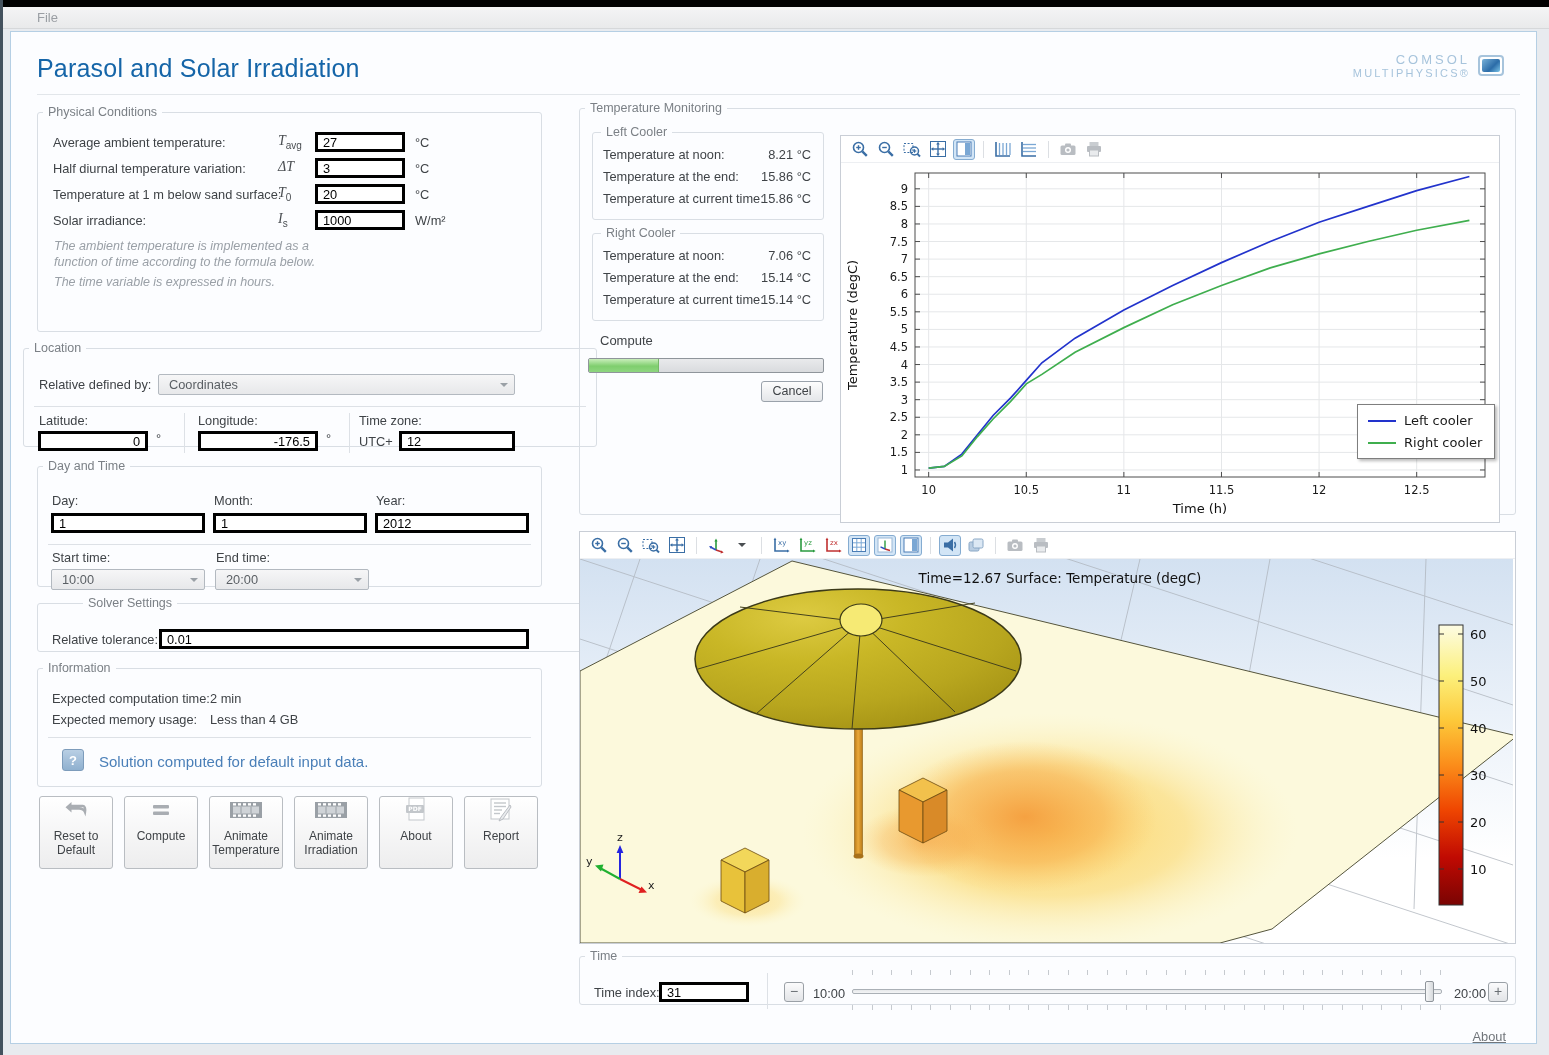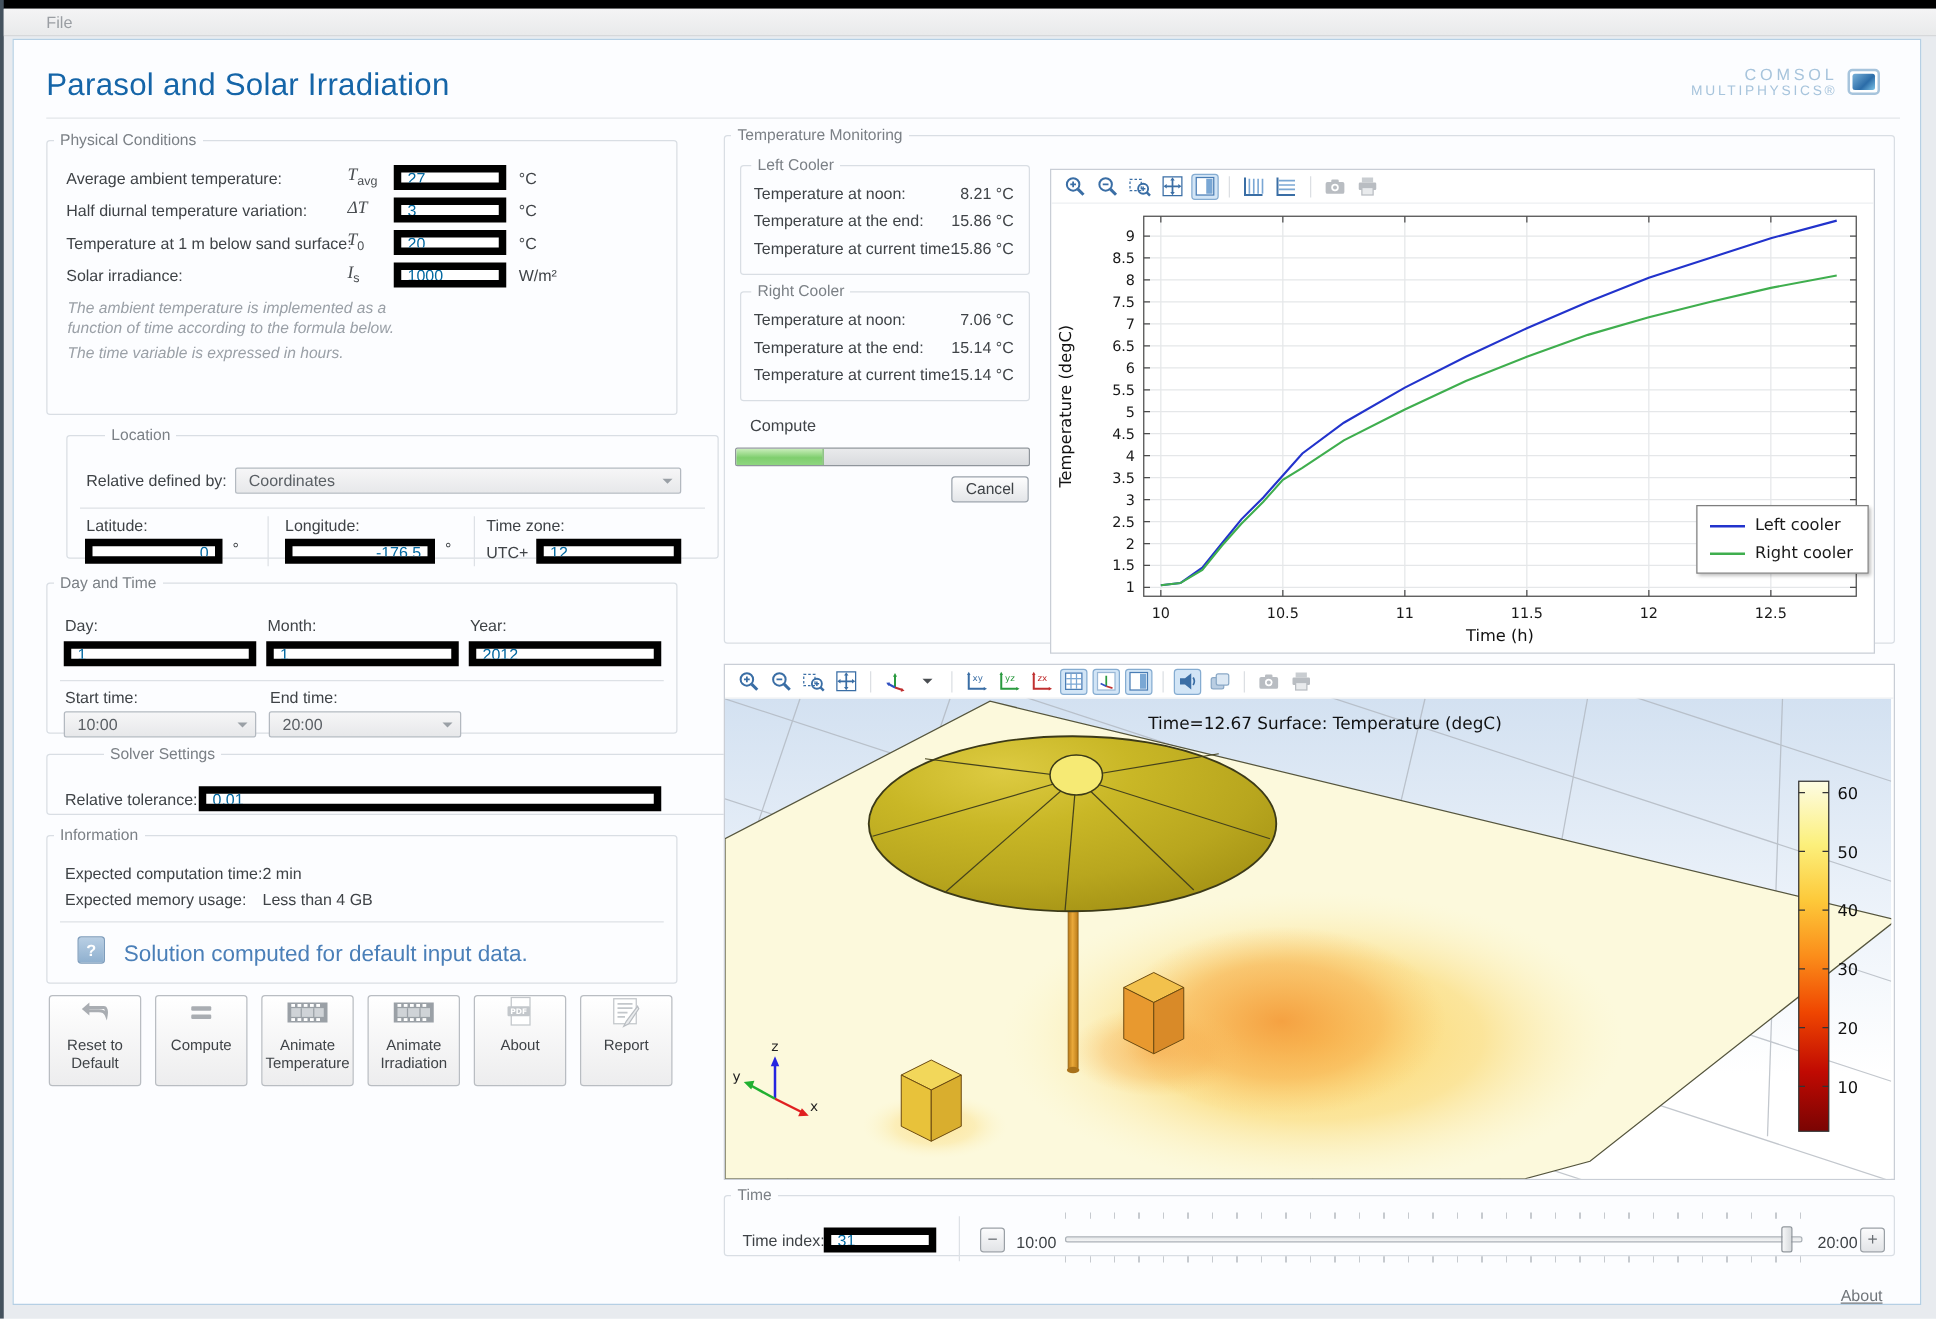--- a/index.html
+++ b/index.html
@@ -26,42 +26,42 @@
                        background:linear-gradient(135deg,#79b1d8,#2b6ca8 60%,#7cc4e8); }
   .title-rule { position:absolute; left:26px; right:16px; top:62px; border-top:1px solid #e2e6ea; }
 
   fieldset { position:absolute; border:1px solid #d9dee4; border-radius:3px; background:transparent; }
   legend { font-size:12.5px; color:#7b8086; padding:0 5px; margin-left:5px; }
 
   .lbl { position:absolute; font-size:12.8px; color:#3f4347; white-space:nowrap; }
   .val { position:absolute; font-size:12.8px; color:#3f4347; white-space:nowrap; }
   .sym { font-family:"Liberation Serif", serif; font-style:italic; font-size:14px; color:#4a4e52; }
   .sym sub { font-size:10px; font-style:normal; font-family:"Liberation Sans",sans-serif; }
-  input.inp { position:absolute; height:20px; border:6px solid #000000; background:#fff;
-              font:12.8px "Liberation Sans",sans-serif; color:#0369a1; padding:0 5px; }
+  input.inp { position:absolute; height:20px; border:3px solid #000000; background:#fff;
+              font:12.8px "Liberation Sans",sans-serif; color:#000000; padding:0 5px; }
   .inp.right { text-align:right; }
   .combo { position:absolute; height:21px; border:1px solid #b3b9c0; border-radius:2px;
            background:linear-gradient(#f6f6f7,#e7e8ea); font-size:12.8px; color:#5a5f64;
            line-height:19px; padding:0 18px 0 10px; }
   .combo::after { content:""; position:absolute; right:6px; top:8px; border:4px solid transparent; border-top-color:#9aa0a6; }
   .note { position:absolute; font-size:12.5px; font-style:italic; color:#9aa0a7; line-height:1.25; }
   .hline { position:absolute; border-top:1px solid #dde1e6; }
   .vline { position:absolute; border-left:1px solid #dde1e6; }
 
   .formula { position:absolute; left:0; right:0; text-align:center; font-style:italic;
              color:#8f959b; font-size:15px; font-family:"Liberation Sans",sans-serif; }
   .formula sub { font-size:10px; font-style:normal; }
   .frac { display:inline-block; vertical-align:-12px; text-align:center; line-height:1.05; font-size:14px; }
   .frac .num { display:block; border-bottom:1px solid #8f959b; padding:0 3px; }
   .paren { font-family:"Liberation Serif",serif; font-size:30px; font-weight:300; vertical-align:-7px; font-style:normal; }
 
   .help-box { position:absolute; width:22px; height:22px; border-radius:3px; border:1px solid #7d9cbb;
               background:linear-gradient(#b9cfe4,#8fb0cf); color:#fff; font-weight:bold; font-size:13px;
               text-align:center; line-height:21px; }
-  .info-note { position:absolute; font-size:18px; color:#4a7fb8; }
+  .info-note { position:absolute; font-size:15px; color:#4a7fb8; }
 
   .actions { position:absolute; display:flex; gap:11px; }
   .abtn { width:74px; height:73px; border:1px solid #b9bdc2; border-radius:3px;
           background:linear-gradient(#ffffff,#ededee); display:flex; flex-direction:column;
           align-items:center; justify-content:flex-start; cursor:default; }
   .abtn .alabel { font-size:12px; color:#3f4347; text-align:center; line-height:1.2; margin-top:6px; }
   .aicon { height:26px; display:flex; align-items:center; }
 
   .subgroup { position:absolute; border:1px solid #d9dee4; border-radius:3px; }
   .subgroup .sg-legend { position:absolute; top:-8px; left:8px; background:#fcfdff; padding:0 5px;
@@ -141,21 +141,21 @@
     <input class="inp" style="left: 277px; top: 65px; width: 90px;" value="20">
     <input class="inp" style="left: 277px; top: 91px; width: 90px;" value="1000">
     <span class="val" style="left:377px; top:16px;">°C</span>
     <span class="val" style="left:377px; top:42px;">°C</span>
     <span class="val" style="left:377px; top:68px;">°C</span>
     <span class="val" style="left:377px; top:94px;">W/m²</span>
     <div class="note" style="left:16px; top:120px; width:290px;">The ambient temperature is implemented as a function of time according to the formula below.</div>
     <div class="note" style="left:16px; top:156px;">The time variable is expressed in hours.</div>
   </fieldset>
 
-  <fieldset style="left:42px; top:309px; width:522px; height:106px;padding-left:25px;">
+  <fieldset style="left:12px; top:309px; width:574px; height:106px;">
     <legend>Location</legend>
     <span class="lbl" style="left:15px; top:22px;">Relative defined by:</span>
     <div class="combo" style="left:134px; top:19px; width:357px;">Coordinates</div>
     <div class="hline" style="left:10px; right:10px; top:51px;"></div>
     <div class="vline" style="left:160px; top:58px; height:40px;"></div>
     <div class="vline" style="left:325px; top:58px; height:40px;"></div>
     <span class="lbl" style="left:15px; top:58px;">Latitude:</span>
     <input class="inp right" style="left: 14px; top: 76px; width: 110px;" value="0">
     <span class="val" style="left:132px; top:76px;">°</span>
     <span class="lbl" style="left:174px; top:58px;">Longitude:</span>

